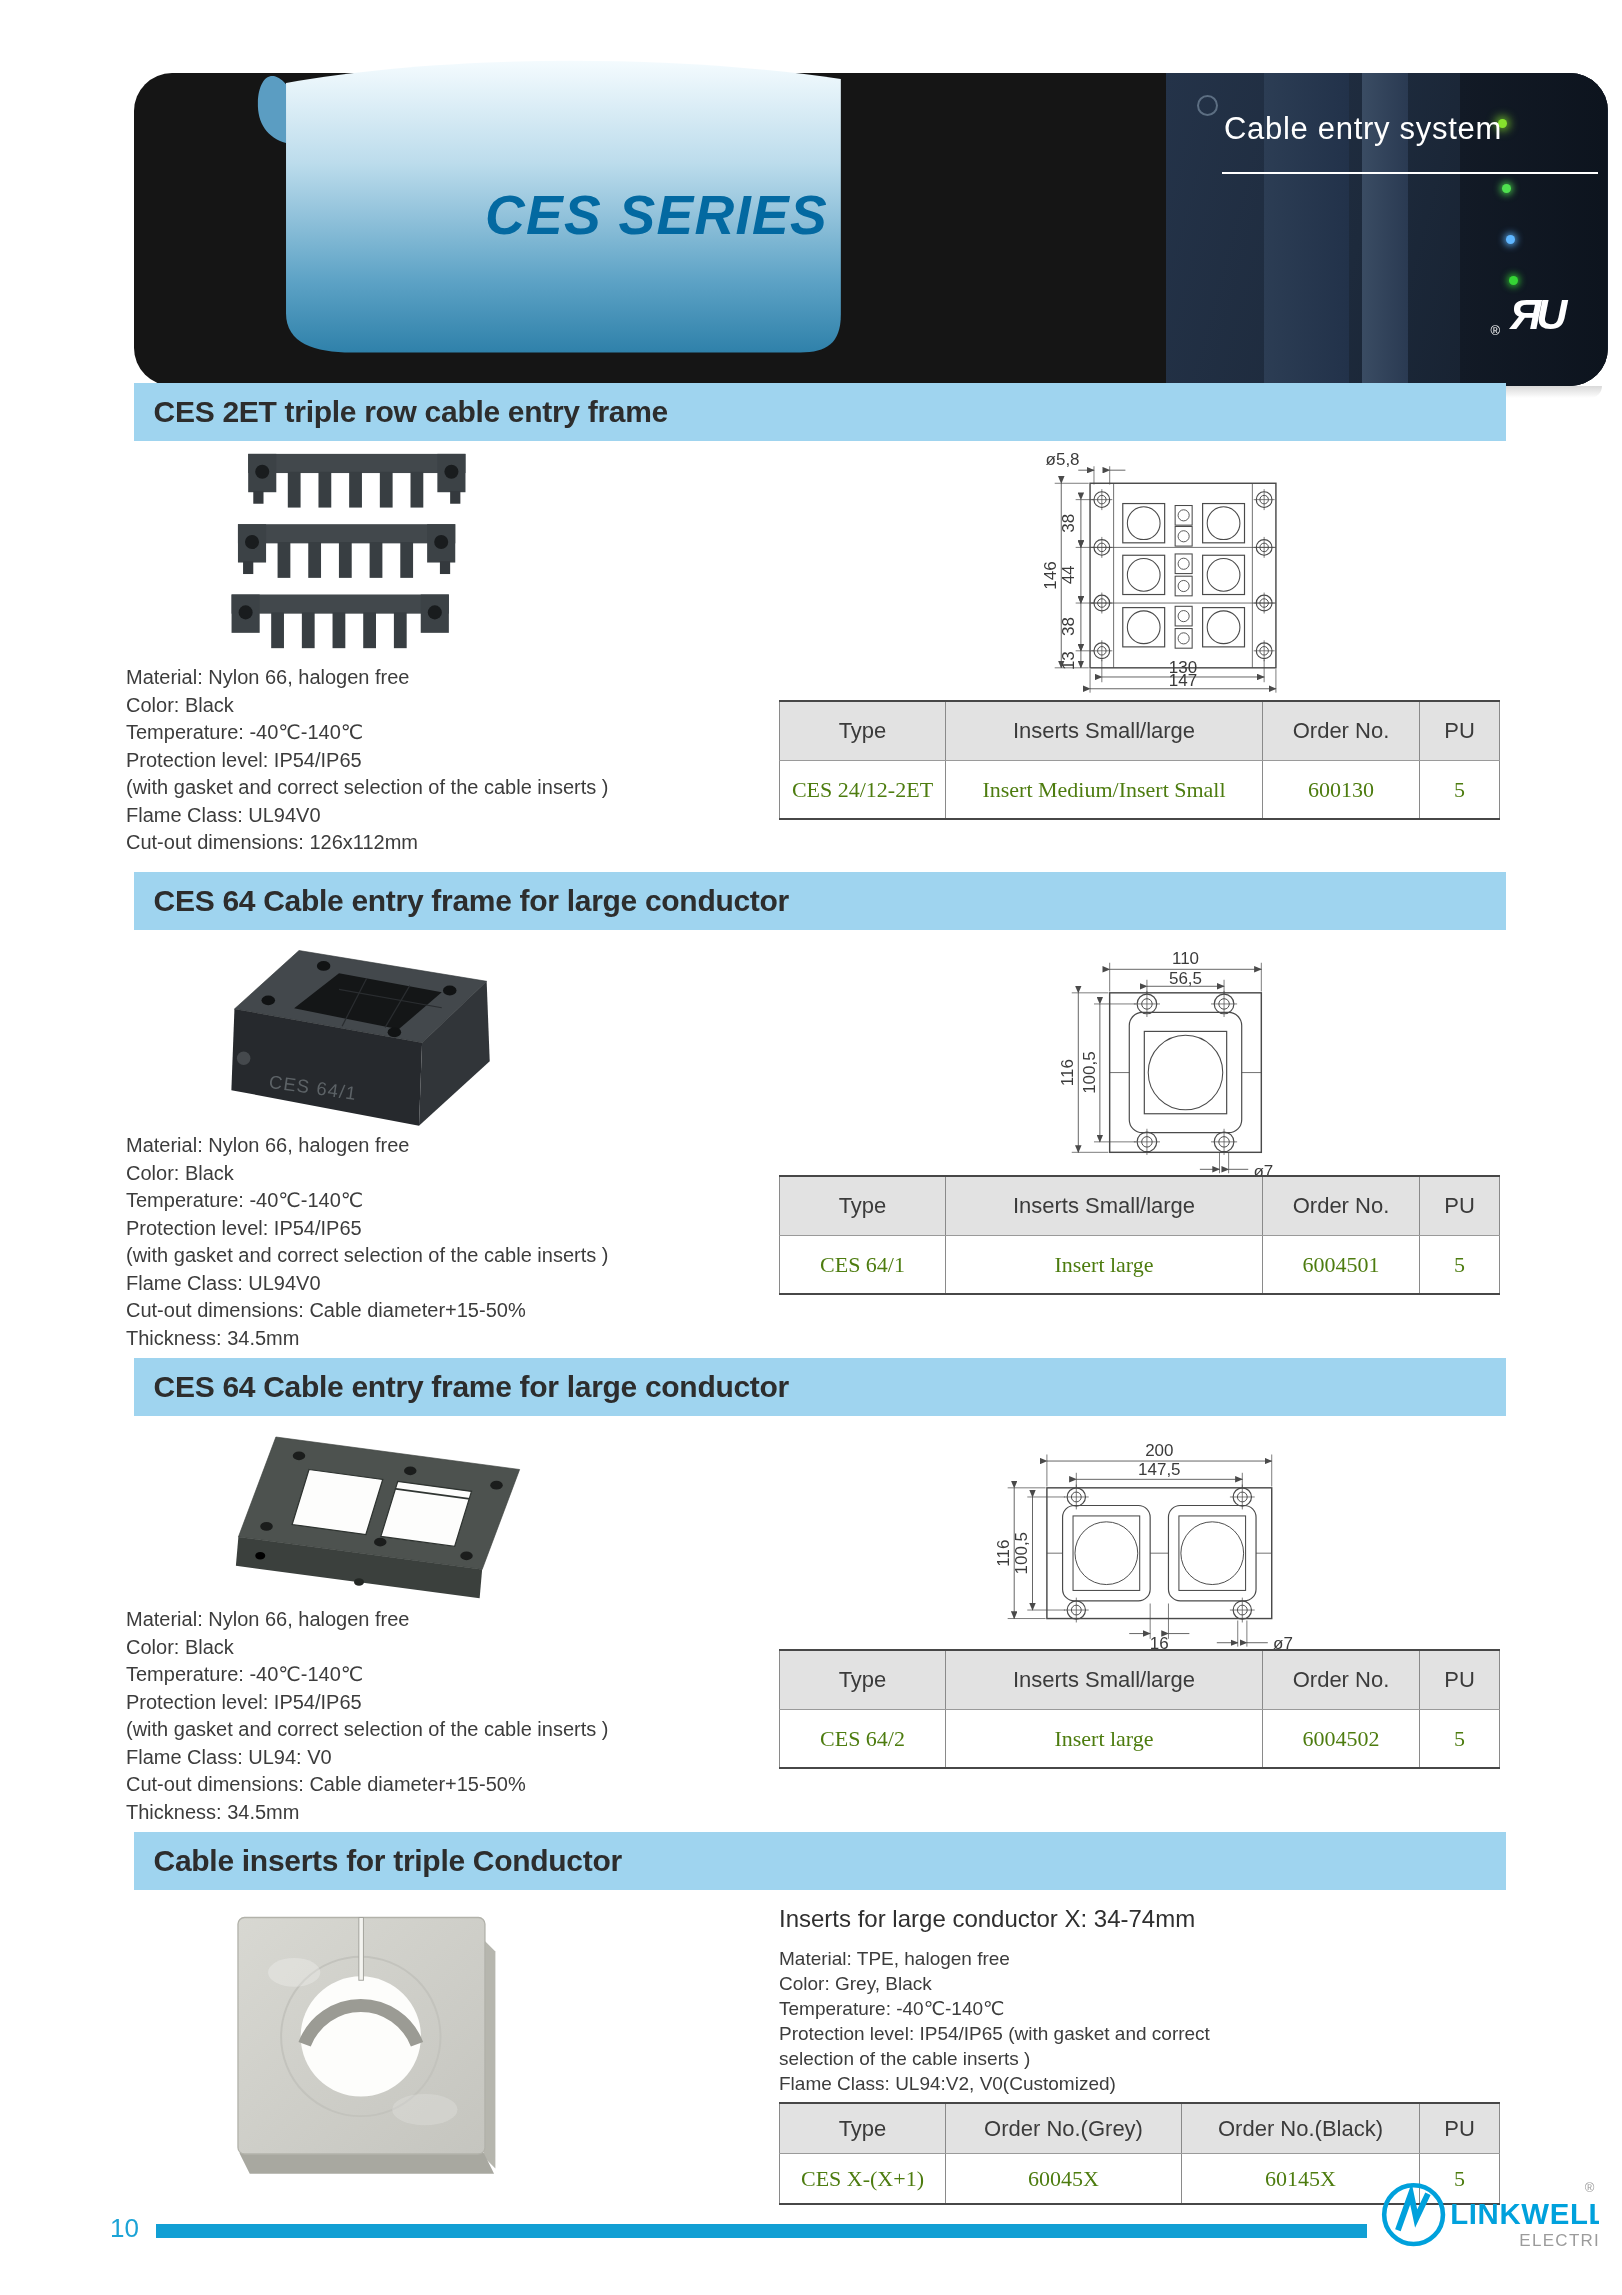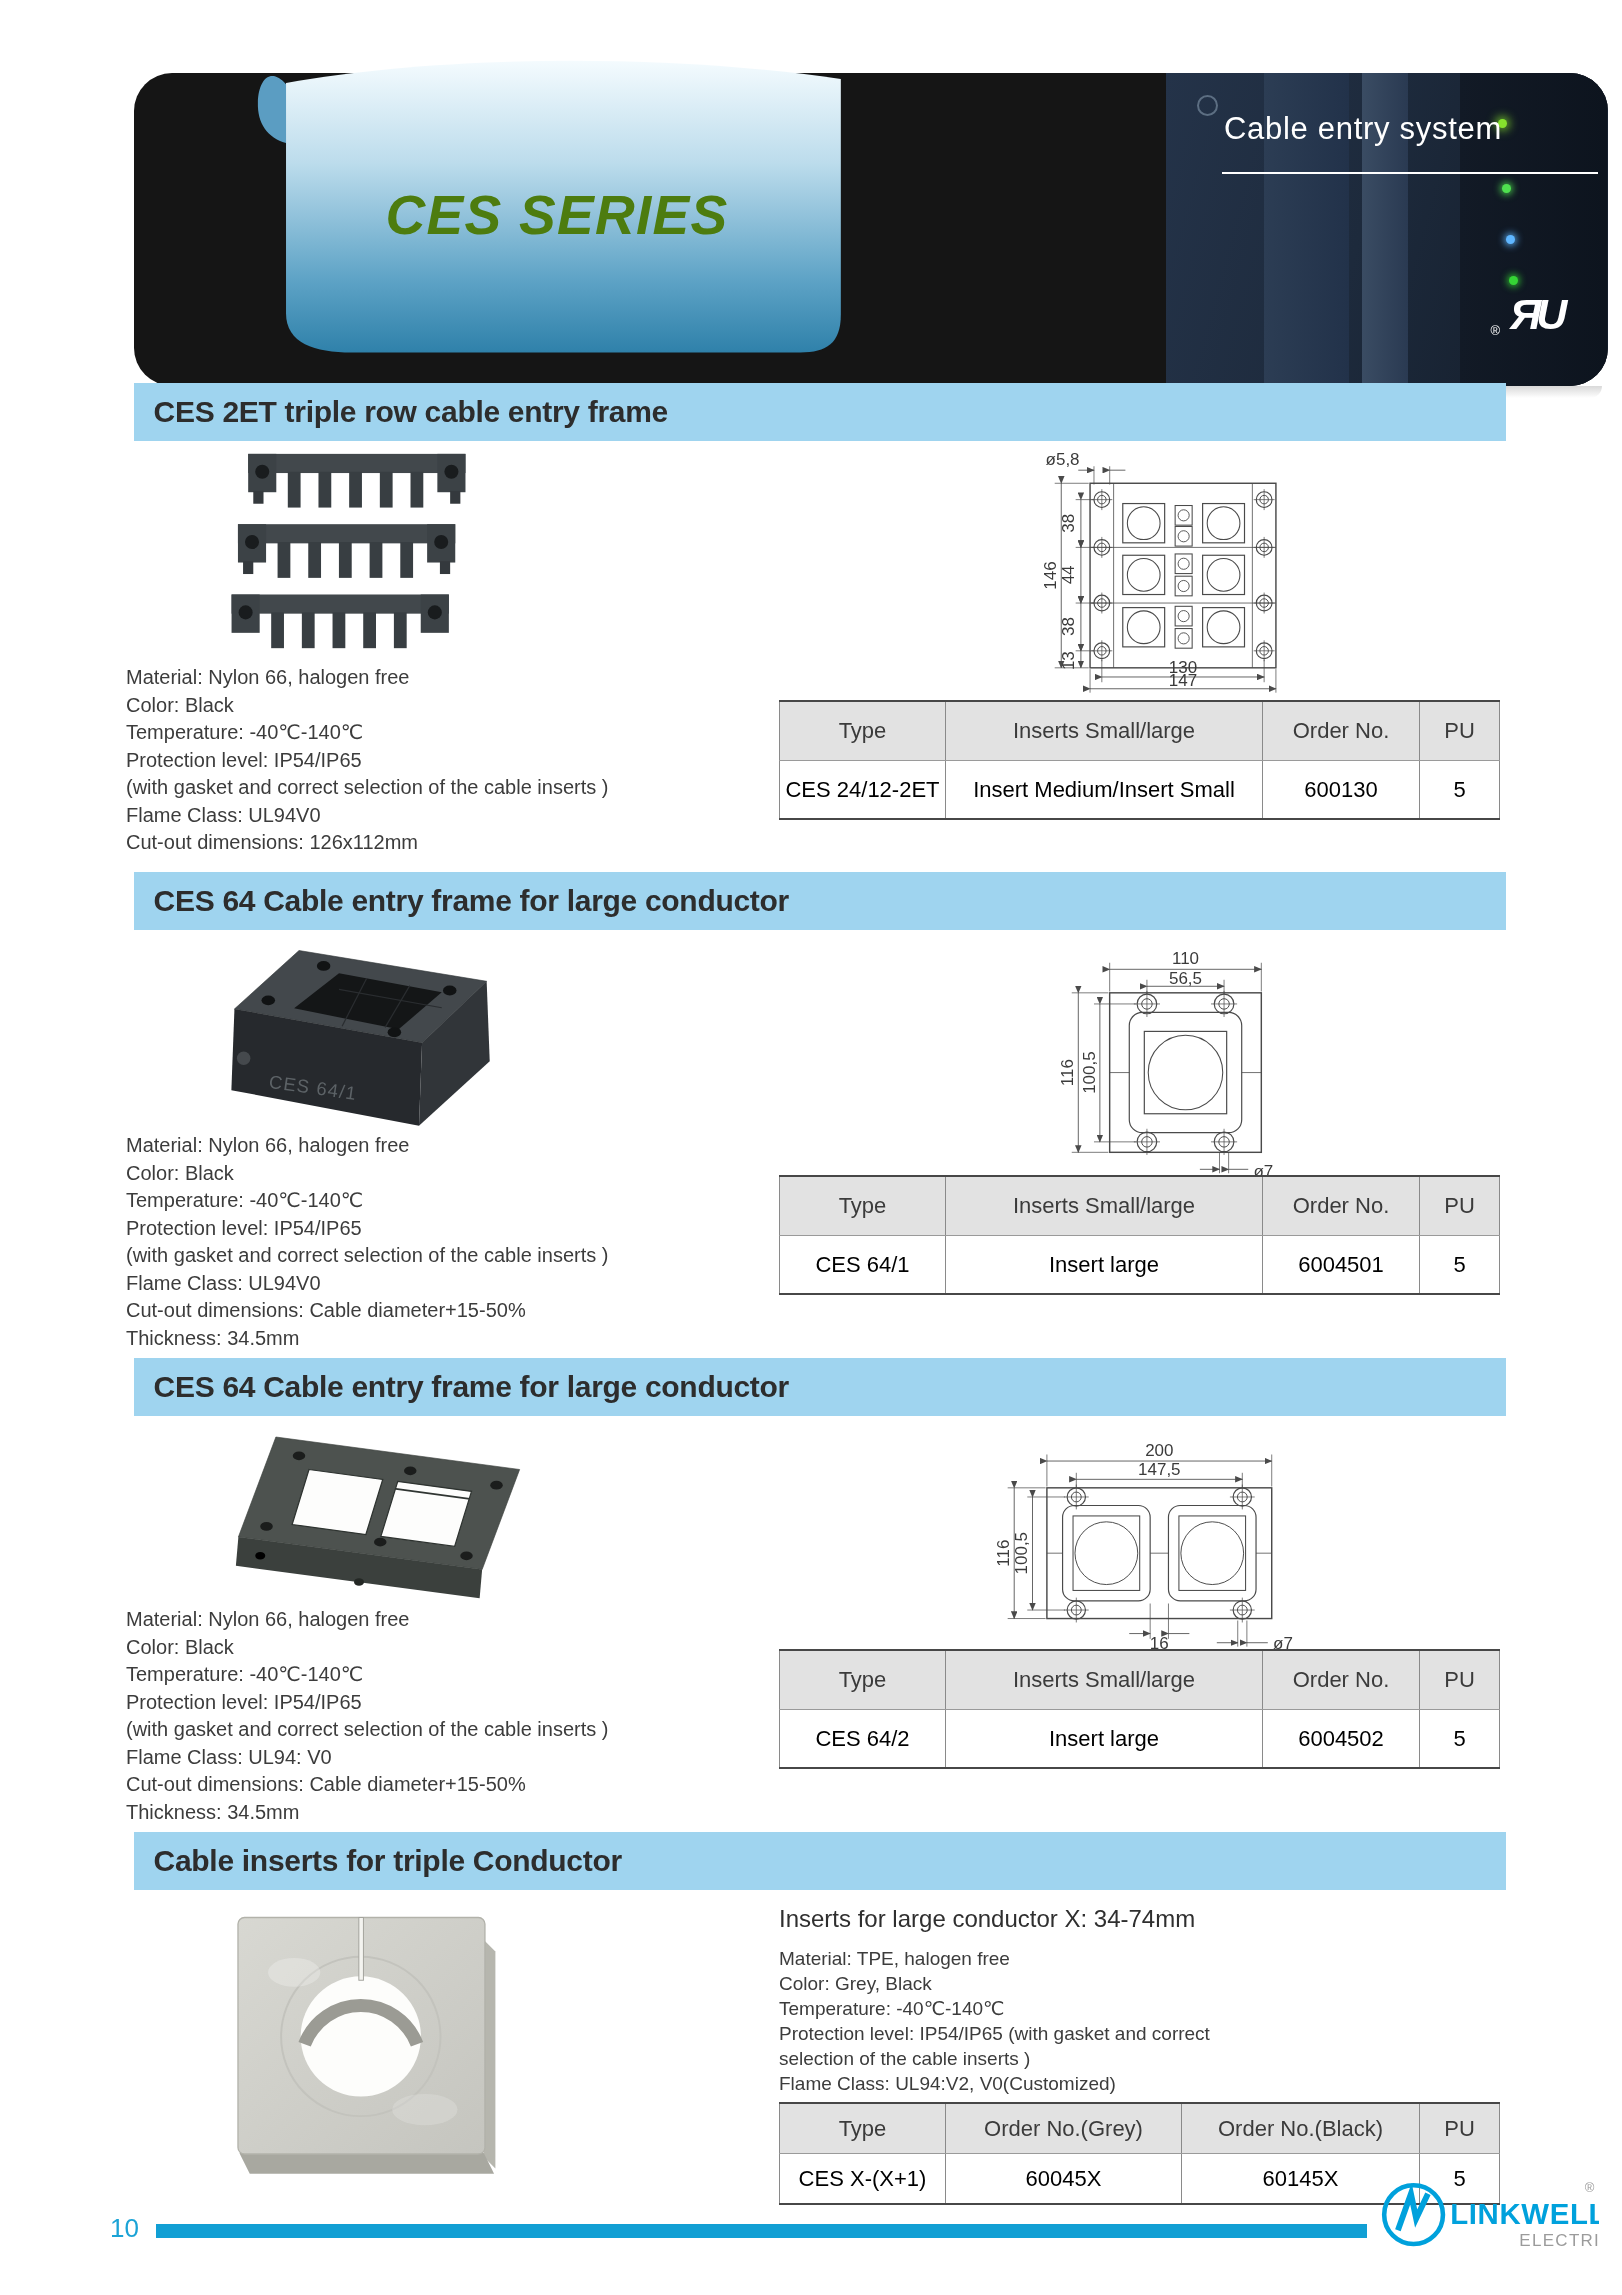--- a/index.html
+++ b/index.html
@@ -19,40 +19,40 @@
   .led{position:absolute;width:9.2px;height:9.2px;border-radius:50%;}
   .led.g1{left:332px;top:46px;background:#86e32d;box-shadow:0 0 9.2px 2.6px rgba(134,227,45,.8);}
   .led.g2{left:336px;top:111px;background:#4fe04f;box-shadow:0 0 7.9px 2px rgba(79,224,79,.8);}
   .led.b1{left:340px;top:162px;background:#5fb6ff;box-shadow:0 0 7.9px 2px rgba(95,182,255,.8);}
   .led.g3{left:343px;top:203px;background:#35d435;box-shadow:0 0 7.9px 2px rgba(53,212,53,.8);}
   .photo-title{position:absolute;left:58px;top:38px;font-size:31px;font-weight:400;color:#fff;letter-spacing:0.7px;white-space:nowrap;}
   .photo-line{position:absolute;left:56px;top:99px;width:376px;height:2px;background:#fff;}
   .ul-mark{position:absolute;right:46px;bottom:47px;color:#fff;font-size:43px;font-weight:800;font-style:italic;letter-spacing:-5.2px;}
   .ul-reg{position:absolute;left:-19.6px;bottom:1.3px;font-size:13px;font-weight:400;font-style:normal;letter-spacing:0;}
   .ribbon{position:absolute;left:252px;top:50px;}
-  .ribbon-title{position:absolute;left:286px;top:183px;width:542px;text-align:center;
-        font-size:55px;font-weight:bold;font-style:italic;color:#4d7c0f;letter-spacing:1.3px;white-space:nowrap;}
+  .ribbon-title{position:absolute;left:286px;top:183px;width:542px;text-align:right;
+        font-size:55px;font-weight:bold;font-style:italic;color:#0369a1;letter-spacing:1.3px;white-space:nowrap;}
 
   
   .secbar{position:absolute;left:134px;width:1372px;height:58px;background:#9fd4ef;display:flex;align-items:center;}
   .secbar span{font-size:30px;font-weight:bold;color:#2d2d2d;padding-left:19.6px;letter-spacing:-0.3px;white-space:nowrap;}
 
   
   .specs{position:absolute;left:126px;}
   .specs div{font-size:20px;line-height:27.5px;color:#3c3c3c;white-space:nowrap;}
   .specs4 div{font-size:19px;line-height:25px;}
   .subhead{position:absolute;left:779px;font-size:24px;font-weight:normal;color:#2f2f2f;white-space:nowrap;}
 
   
   table.ptable{position:absolute;left:779px;width:720px;border-collapse:collapse;table-layout:fixed;
         border-top:2.6px solid #474747;border-bottom:2.6px solid #474747;
         border-left:1.3px solid #8a8a8a;border-right:1.3px solid #8a8a8a;}
   .ptable th{background:#e2e2e2;font-weight:400;font-size:22px;color:#3b3b3b;height:56px;
         border-left:1.3px solid #8a8a8a;border-bottom:1.3px solid #9a9a9a;text-align:center;}
-  .ptable td{font-size:22px;color:#000000;height:55px;text-align:center;border-left:1.3px solid #8a8a8a;background:#fff;}
+  .ptable td{font-size:22px;color:#4d7c0f;height:55px;text-align:center;border-left:1.3px solid #8a8a8a;background:#fff;font-family:Liberation Serif, serif;}
   .ptable th:first-child,.ptable td:first-child{border-left:none;}
   table.t4 th{height:47px;}
   table.t4 td{height:47px;}
 
   
   svg.tdraw{position:absolute;}
   svg.tdraw text{font-size:26px;fill:#3b3b3b;}
   svg.pimg{position:absolute;}
   svg.pimg text{letter-spacing:2px;}
 

